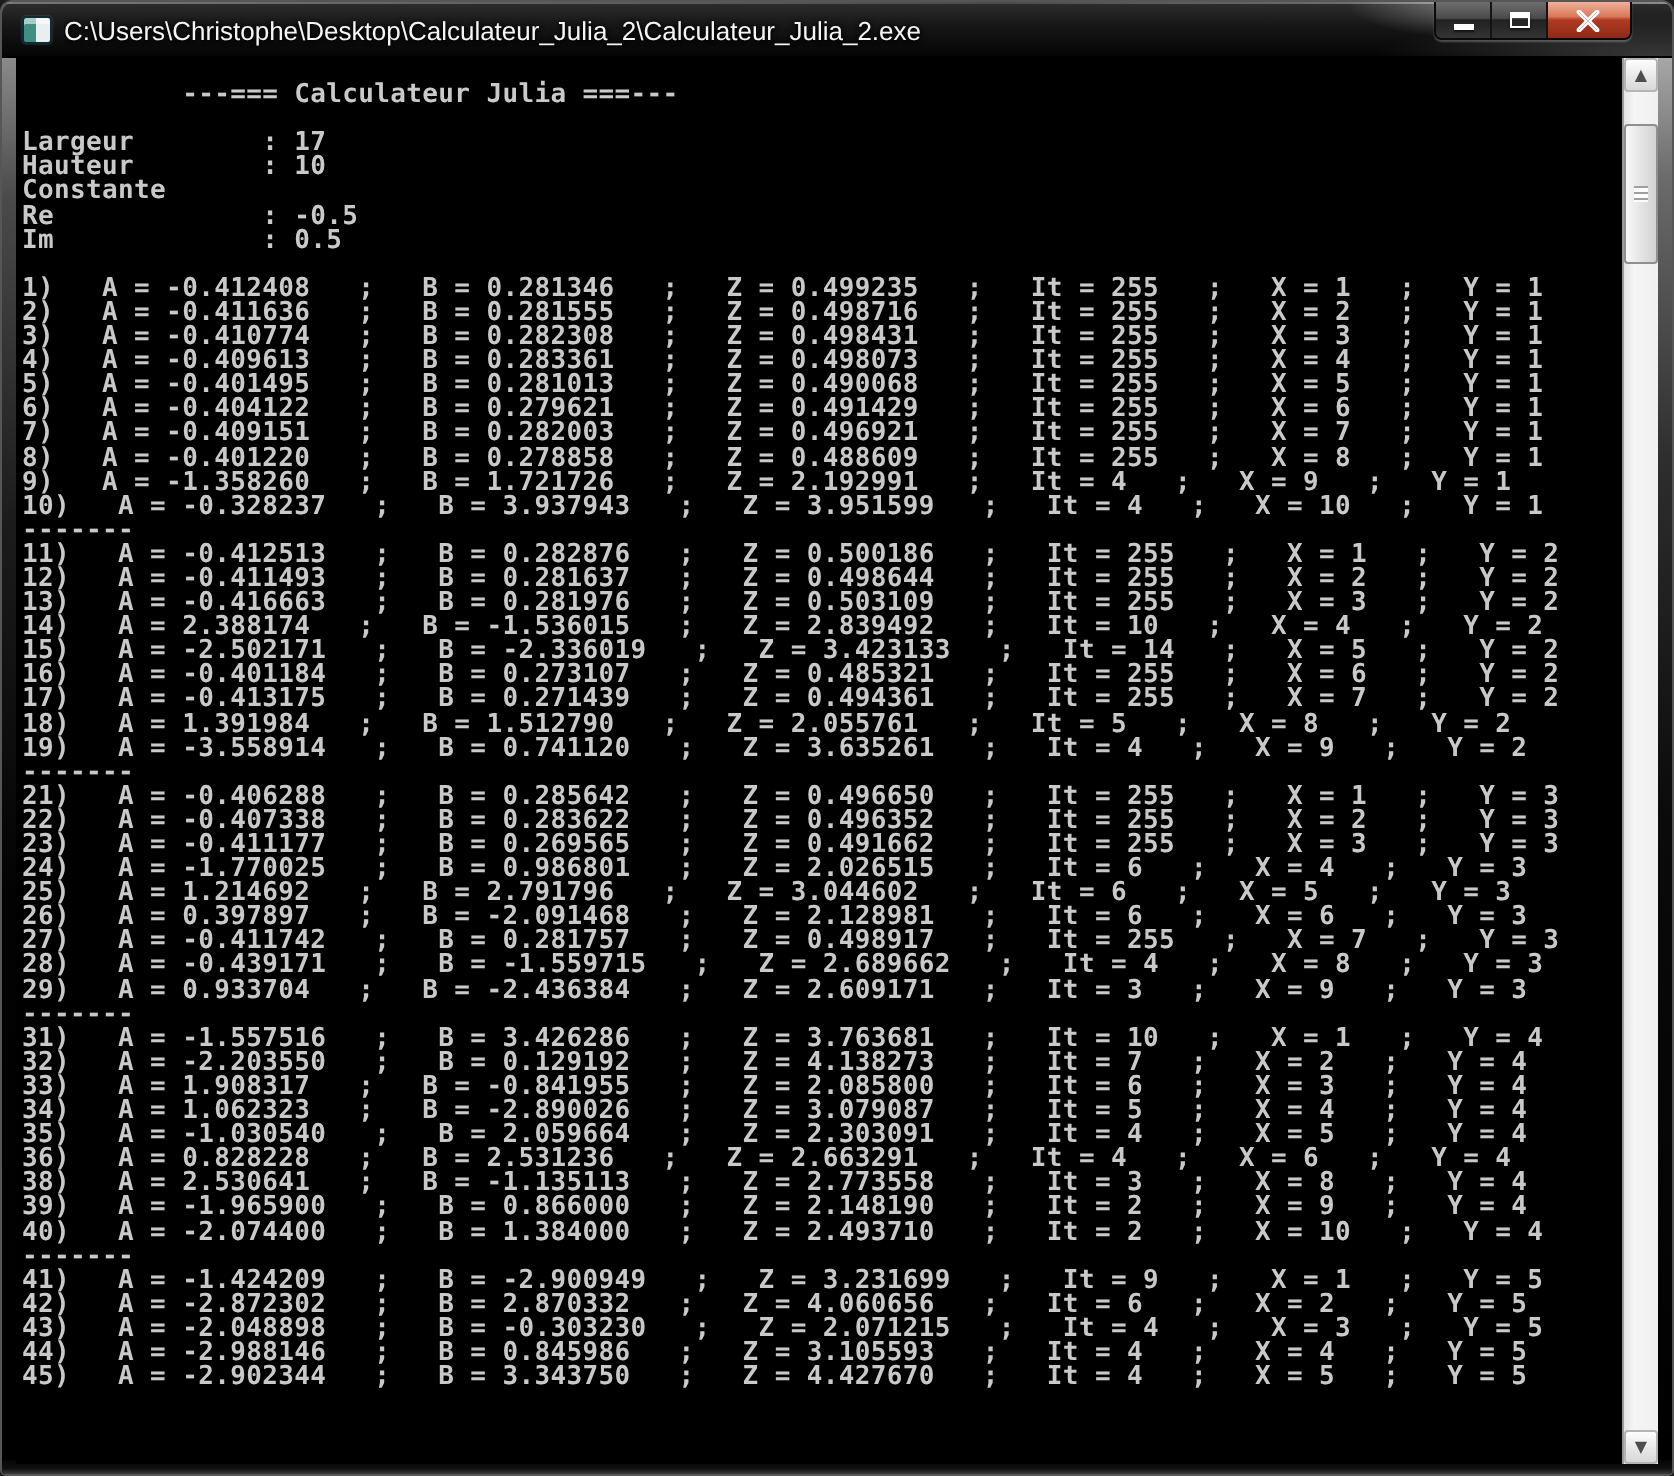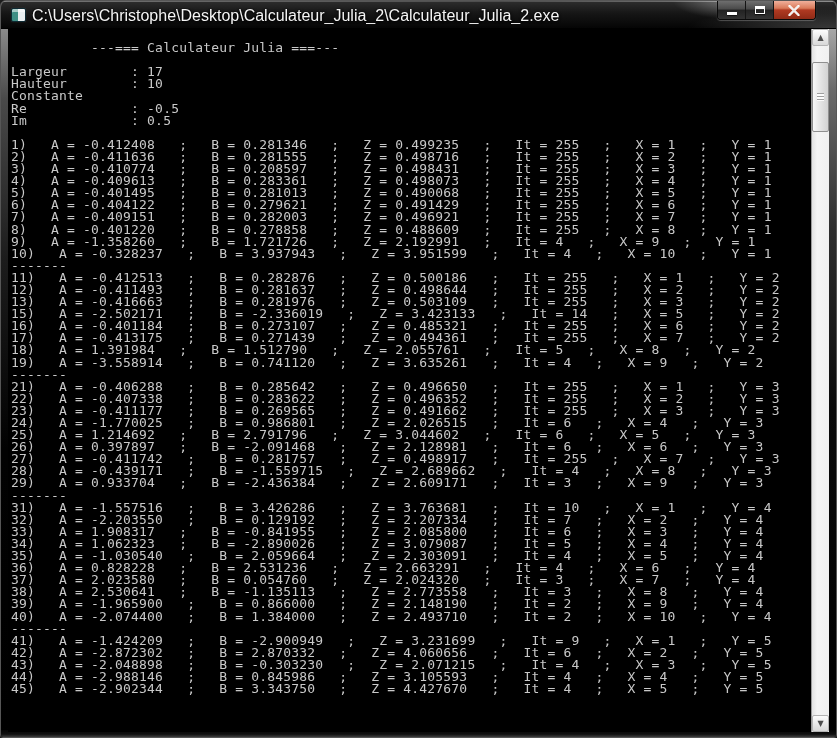--- a/index.html
+++ b/index.html
@@ -23,21 +23,21 @@
     border-bottom:1px solid #000;
   }
   .titlebar::before{content:"";position:absolute;left:0;right:0;top:0;height:1px;
     background:linear-gradient(90deg,rgba(255,255,255,.35),rgba(255,255,255,.15) 60%,rgba(255,255,255,.45));
     border-radius:6px 6px 0 0;}
   .win-icon{position:absolute;left:10px;top:7px;width:15px;height:14px;
     border:1px solid #0e2a33;border-radius:2px;background:linear-gradient(90deg,#3f8f85 0 6px,#e9eef0 6px 100%);
     box-shadow:inset 0 3px 0 rgba(255,255,255,.55), 0 0 1px rgba(255,255,255,.3);}
   .title-text{
     position:absolute;left:31px;top:7px;right:142px;height:16px;
-    font-size:16px;line-height:15px;color:#f5f5f5;
+    font-size:13px;line-height:15px;color:#f5f5f5;
     text-shadow:0 1px 2px #000, 0 0 3px rgba(0,0,0,.8);
     white-space:nowrap;overflow:hidden;
   }
   .btn-group{
     position:absolute;top:0;right:20px;height:19px;display:flex;
     border:1px solid #0a0a0a;border-top:none;border-radius:0 0 4px 4px;
     box-shadow:0 1px 1px rgba(255,255,255,.25), inset 0 0 0 1px rgba(255,255,255,.28);
     overflow:hidden;
   }
   .cap-btn{width:28px;height:18px;position:relative;cursor:default;
@@ -50,21 +50,21 @@
     box-shadow:0 1px 1px rgba(0,0,0,.6);}
   .glyph-max{position:absolute;left:9px;top:5px;width:10px;height:8px;
     border:1px solid #fff;border-top-width:3px;box-shadow:0 1px 1px rgba(0,0,0,.6);}
   .glyph-close{position:absolute;left:14px;top:4px;width:12px;height:11px;}
   .glyph-close svg{display:block;}
   
   .console{
     position:absolute;left:7px;top:28px;width:803px;height:703px;
     background:#000;overflow:hidden;padding:1px 0 0 3px;
     font-family:"DejaVu Sans Mono","Liberation Mono",monospace;
-    font-weight:normal;font-size:13px;letter-spacing:.18px;
+    font-weight:bold;font-size:13px;letter-spacing:.18px;
     color:#c9c9c9;
   }
   .ln{height:12.1px;line-height:12.1px;white-space:pre;}
   
   .scrollbar{
     position:absolute;left:810px;top:28px;width:18px;height:703px;
     display:flex;flex-direction:column;
     background:linear-gradient(90deg,#e3e3e3,#f5f5f5 30%,#f0f0f0);
     border-left:1px solid #9c9c9c;
   }
@@ -124,55 +124,55 @@
       <div class="ln">          ---=== Calculateur Julia ===---</div>
       <div class="ln"></div>
       <div class="ln">Largeur        : 17</div>
       <div class="ln">Hauteur        : 10</div>
       <div class="ln">Constante</div>
       <div class="ln">Re             : -0.5</div>
       <div class="ln">Im             : 0.5</div>
       <div class="ln"></div>
       <div class="ln">1)   A = -0.412408   ;   B = 0.281346   ;   Z = 0.499235   ;   It = 255   ;   X = 1   ;   Y = 1</div>
       <div class="ln">2)   A = -0.411636   ;   B = 0.281555   ;   Z = 0.498716   ;   It = 255   ;   X = 2   ;   Y = 1</div>
-      <div class="ln">3)   A = -0.410774   ;   B = 0.208597   ;   Z = 0.498431   ;   It = 255   ;   X = 3   ;   Y = 1</div>
+      <div class="ln">3)   A = -0.410774   ;   B = 0.282308   ;   Z = 0.498431   ;   It = 255   ;   X = 3   ;   Y = 1</div>
       <div class="ln">4)   A = -0.409613   ;   B = 0.283361   ;   Z = 0.498073   ;   It = 255   ;   X = 4   ;   Y = 1</div>
       <div class="ln">5)   A = -0.401495   ;   B = 0.281013   ;   Z = 0.490068   ;   It = 255   ;   X = 5   ;   Y = 1</div>
       <div class="ln">6)   A = -0.404122   ;   B = 0.279621   ;   Z = 0.491429   ;   It = 255   ;   X = 6   ;   Y = 1</div>
       <div class="ln">7)   A = -0.409151   ;   B = 0.282003   ;   Z = 0.496921   ;   It = 255   ;   X = 7   ;   Y = 1</div>
       <div class="ln">8)   A = -0.401220   ;   B = 0.278858   ;   Z = 0.488609   ;   It = 255   ;   X = 8   ;   Y = 1</div>
       <div class="ln">9)   A = -1.358260   ;   B = 1.721726   ;   Z = 2.192991   ;   It = 4   ;   X = 9   ;   Y = 1</div>
       <div class="ln">10)   A = -0.328237   ;   B = 3.937943   ;   Z = 3.951599   ;   It = 4   ;   X = 10   ;   Y = 1</div>
       <div class="ln">-------</div>
       <div class="ln">11)   A = -0.412513   ;   B = 0.282876   ;   Z = 0.500186   ;   It = 255   ;   X = 1   ;   Y = 2</div>
       <div class="ln">12)   A = -0.411493   ;   B = 0.281637   ;   Z = 0.498644   ;   It = 255   ;   X = 2   ;   Y = 2</div>
       <div class="ln">13)   A = -0.416663   ;   B = 0.281976   ;   Z = 0.503109   ;   It = 255   ;   X = 3   ;   Y = 2</div>
+      <div class="ln">14)   A = 2.388174   ;   B = -1.536015   ;   Z = 2.839492   ;   It = 10   ;   X = 4   ;   Y = 2</div>
       <div class="ln">15)   A = -2.502171   ;   B = -2.336019   ;   Z = 3.423133   ;   It = 14   ;   X = 5   ;   Y = 2</div>
       <div class="ln">16)   A = -0.401184   ;   B = 0.273107   ;   Z = 0.485321   ;   It = 255   ;   X = 6   ;   Y = 2</div>
       <div class="ln">17)   A = -0.413175   ;   B = 0.271439   ;   Z = 0.494361   ;   It = 255   ;   X = 7   ;   Y = 2</div>
       <div class="ln">18)   A = 1.391984   ;   B = 1.512790   ;   Z = 2.055761   ;   It = 5   ;   X = 8   ;   Y = 2</div>
       <div class="ln">19)   A = -3.558914   ;   B = 0.741120   ;   Z = 3.635261   ;   It = 4   ;   X = 9   ;   Y = 2</div>
       <div class="ln">-------</div>
       <div class="ln">21)   A = -0.406288   ;   B = 0.285642   ;   Z = 0.496650   ;   It = 255   ;   X = 1   ;   Y = 3</div>
       <div class="ln">22)   A = -0.407338   ;   B = 0.283622   ;   Z = 0.496352   ;   It = 255   ;   X = 2   ;   Y = 3</div>
       <div class="ln">23)   A = -0.411177   ;   B = 0.269565   ;   Z = 0.491662   ;   It = 255   ;   X = 3   ;   Y = 3</div>
       <div class="ln">24)   A = -1.770025   ;   B = 0.986801   ;   Z = 2.026515   ;   It = 6   ;   X = 4   ;   Y = 3</div>
       <div class="ln">25)   A = 1.214692   ;   B = 2.791796   ;   Z = 3.044602   ;   It = 6   ;   X = 5   ;   Y = 3</div>
       <div class="ln">26)   A = 0.397897   ;   B = -2.091468   ;   Z = 2.128981   ;   It = 6   ;   X = 6   ;   Y = 3</div>
       <div class="ln">27)   A = -0.411742   ;   B = 0.281757   ;   Z = 0.498917   ;   It = 255   ;   X = 7   ;   Y = 3</div>
       <div class="ln">28)   A = -0.439171   ;   B = -1.559715   ;   Z = 2.689662   ;   It = 4   ;   X = 8   ;   Y = 3</div>
       <div class="ln">29)   A = 0.933704   ;   B = -2.436384   ;   Z = 2.609171   ;   It = 3   ;   X = 9   ;   Y = 3</div>
       <div class="ln">-------</div>
       <div class="ln">31)   A = -1.557516   ;   B = 3.426286   ;   Z = 3.763681   ;   It = 10   ;   X = 1   ;   Y = 4</div>
-      <div class="ln">32)   A = -2.203550   ;   B = 0.129192   ;   Z = 2.207334   ;   It = 7   ;   X = 2   ;   Y = 4</div>
+      <div class="ln">32)   A = -2.203550   ;   B = 0.129192   ;   Z = 4.138273   ;   It = 7   ;   X = 2   ;   Y = 4</div>
       <div class="ln">33)   A = 1.908317   ;   B = -0.841955   ;   Z = 2.085800   ;   It = 6   ;   X = 3   ;   Y = 4</div>
       <div class="ln">34)   A = 1.062323   ;   B = -2.890026   ;   Z = 3.079087   ;   It = 5   ;   X = 4   ;   Y = 4</div>
       <div class="ln">35)   A = -1.030540   ;   B = 2.059664   ;   Z = 2.303091   ;   It = 4   ;   X = 5   ;   Y = 4</div>
       <div class="ln">36)   A = 0.828228   ;   B = 2.531236   ;   Z = 2.663291   ;   It = 4   ;   X = 6   ;   Y = 4</div>
-      <div class="ln">37)   A = 2.023580   ;   B = 0.054760   ;   Z = 2.024320   ;   It = 3   ;   X = 7   ;   Y = 4</div>
       <div class="ln">38)   A = 2.530641   ;   B = -1.135113   ;   Z = 2.773558   ;   It = 3   ;   X = 8   ;   Y = 4</div>
       <div class="ln">39)   A = -1.965900   ;   B = 0.866000   ;   Z = 2.148190   ;   It = 2   ;   X = 9   ;   Y = 4</div>
       <div class="ln">40)   A = -2.074400   ;   B = 1.384000   ;   Z = 2.493710   ;   It = 2   ;   X = 10   ;   Y = 4</div>
       <div class="ln">-------</div>
       <div class="ln">41)   A = -1.424209   ;   B = -2.900949   ;   Z = 3.231699   ;   It = 9   ;   X = 1   ;   Y = 5</div>
       <div class="ln">42)   A = -2.872302   ;   B = 2.870332   ;   Z = 4.060656   ;   It = 6   ;   X = 2   ;   Y = 5</div>
       <div class="ln">43)   A = -2.048898   ;   B = -0.303230   ;   Z = 2.071215   ;   It = 4   ;   X = 3   ;   Y = 5</div>
       <div class="ln">44)   A = -2.988146   ;   B = 0.845986   ;   Z = 3.105593   ;   It = 4   ;   X = 4   ;   Y = 5</div>
       <div class="ln">45)   A = -2.902344   ;   B = 3.343750   ;   Z = 4.427670   ;   It = 4   ;   X = 5   ;   Y = 5</div>
     </div>

